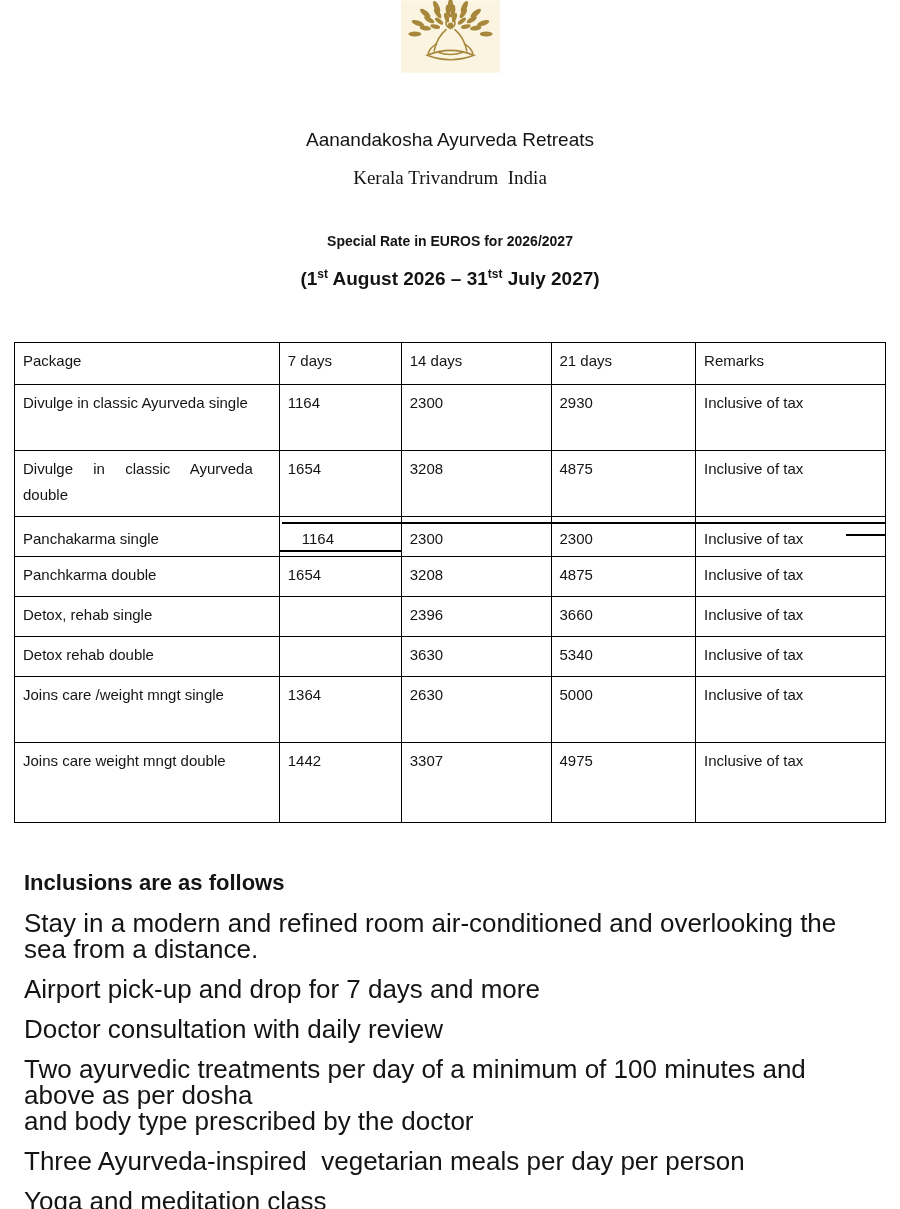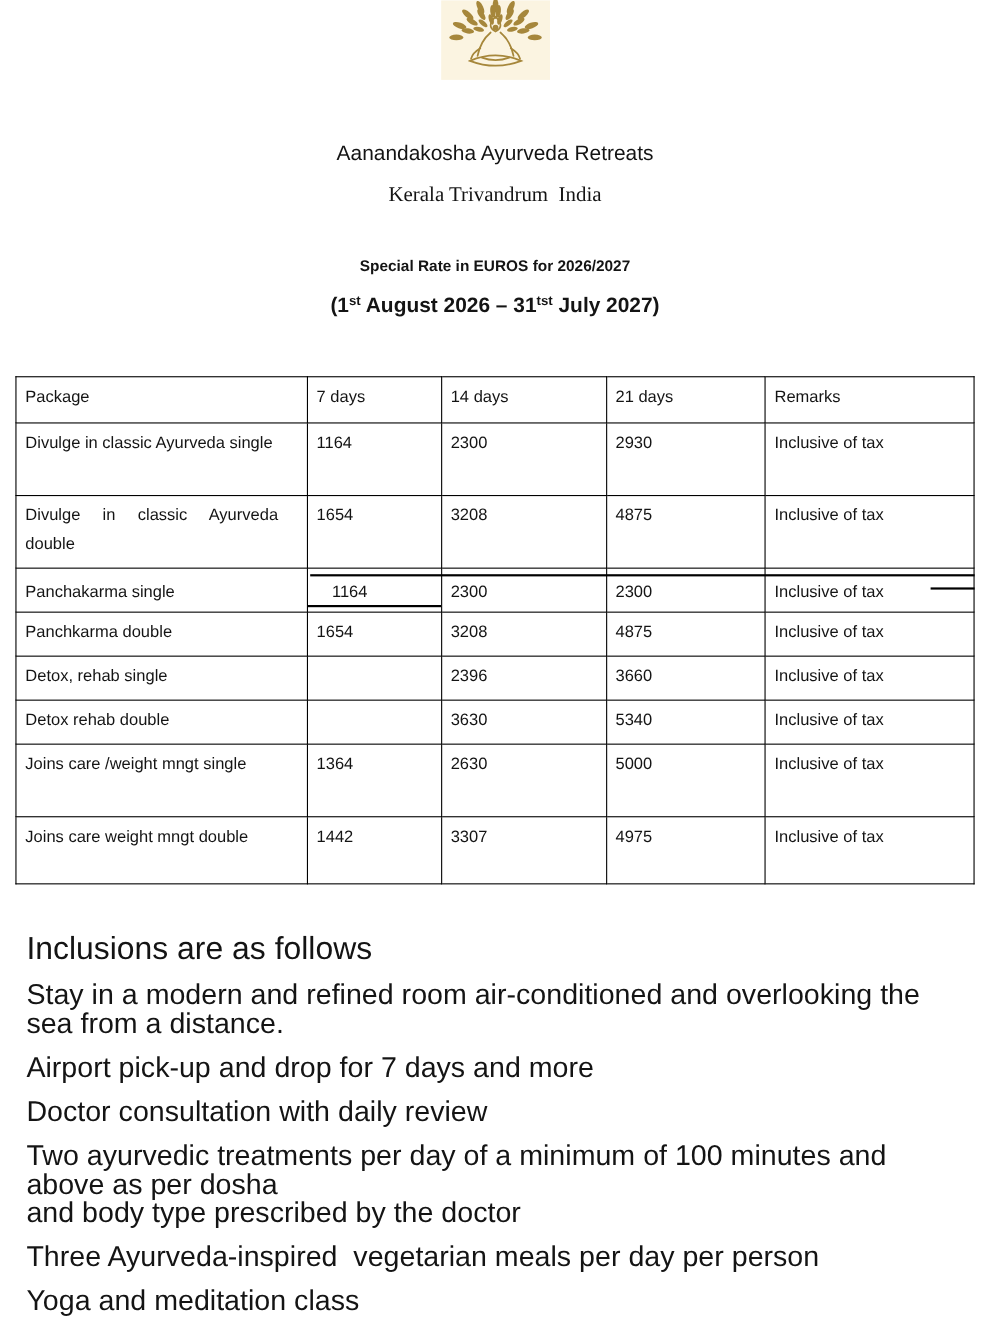--- a/index.html
+++ b/index.html
@@ -25,33 +25,33 @@
 
   
   .table-wrap { position:relative; margin:52px 14px 0 14px; }
   table.rates { width:100%; border-collapse:collapse; table-layout:fixed; font-size:15px; }
   .rates th, .rates td {
     border:1.6px solid #000; vertical-align:top; text-align:left;
     padding:5px 8px 4px 8px; font-weight:normal; line-height:26px; overflow:hidden;
   }
   col.c-pkg { width:30.4%; } col.c-7 { width:14%; } col.c-14 { width:17.2%; }
   col.c-21 { width:16.6%; } col.c-rem { width:21.8%; }
-  tr.hh { height:42px; } tr.h2 { height:66px; } tr.h1 { height:40px; } tr.hl { height:61px; }
+  tr.hh { height:42px; } tr.h2 { height:66px; } tr.h1 { height:40px; } tr.hl { height:80px; }
   td.pkg { text-align:justify; padding-right:26px; }
   tr.pasted td { padding-top:9px; }
   tr.pasted td.c7 { padding-left:22px; }
   
   .artifact { position:absolute; background:#000; }
   .line-a { left:268px; top:180px; width:604px; height:2px; }
   .line-b { left:266px; top:208px; width:121px; height:2px; }
   .line-c { left:832px; top:192px; width:40px;  height:2px; }
 
   
   .inclusions { margin:46px 18px 0 24px; }
-  .inc-head { margin:0; font-size:29px; line-height:27px; }
+  .inc-head { margin:0; font-size:22px; line-height:27px;font-weight:bold; }
   .inc-item { margin:14px 0 0; font-size:26px; line-height:26px; white-space:pre-wrap; }
   .inc-item:first-of-type { margin-top:17px; }
 </style>
 </head>
 <body>
 
 <div class="page">
 
   <div class="logo-band">
     <svg width="99" height="73" viewBox="0 0 100 73" xmlns="http://www.w3.org/2000/svg">

